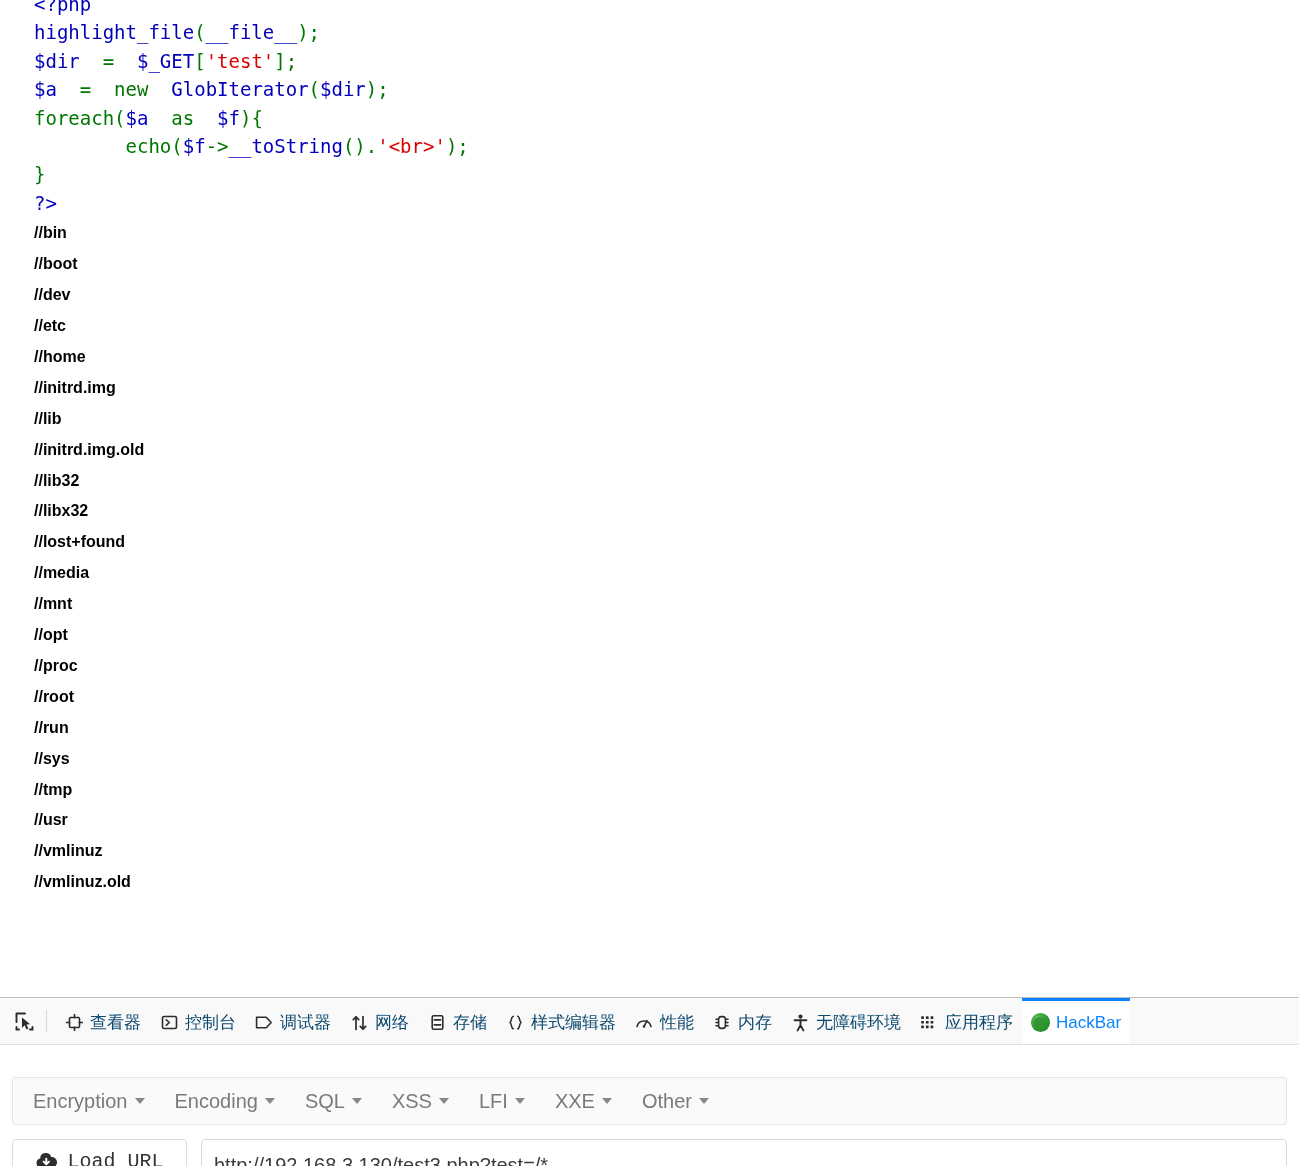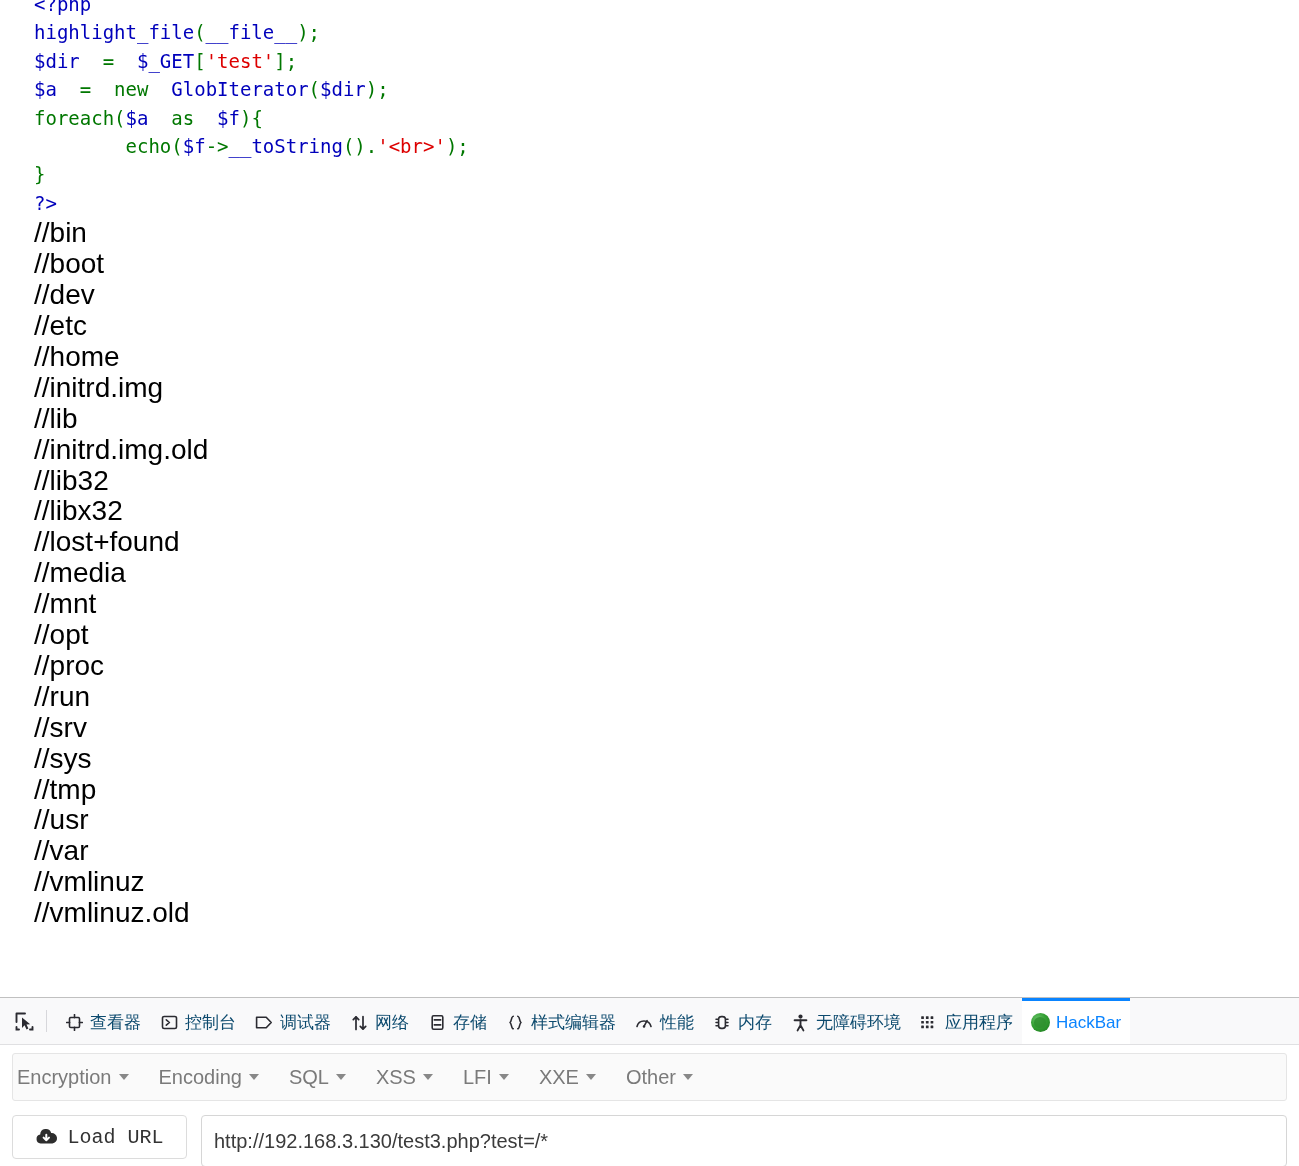--- a/index.html
+++ b/index.html
@@ -32,26 +32,27 @@
     color: #000000;
     position: relative;
     top: -10px;
   }
   .tok-ident   { color: #0000BB; }
   .tok-kw      { color: #007700; }
   .tok-str     { color: #DD0000; }
 
   #dir-list {
     font-family: "Liberation Sans", sans-serif;
-    font-size: 28px;
+    font-size: 16px;
     line-height: 30.9px;
     color: #000000;
     padding-left: 10px;
     position: relative;
     top: -9px;
+    font-weight: bold;
   }
   .dir-entry { white-space: pre; }
 
   
   #devtools {
     position: absolute;
     left: 0; top: 997px;
     width: 1299px;
     height: 169px;
     background: #f9f9fa;
@@ -122,22 +123,23 @@
     background: #ffffff;
     padding: 8px 12px 0 12px;
   }
   #hb-menubar {
     background: #fafafa;
     border: 1px solid #e5e5e5;
     border-radius: 3px;
     height: 48px;
     display: flex;
     align-items: center;
-    padding-left: 4px;
+    padding-left: 20px;
     gap: 0;
+    margin-top: 24px;
   }
   .hb-menu {
     font-size: 20px;
     color: #7a7a7a;
     padding: 0 16px 0 0;
     margin-right: 14px;
     display: flex;
     align-items: center;
     gap: 7px;
     white-space: nowrap;
@@ -222,26 +224,25 @@
       <div class="dir-entry">//initrd.img</div>
       <div class="dir-entry">//lib</div>
       <div class="dir-entry">//initrd.img.old</div>
       <div class="dir-entry">//lib32</div>
       <div class="dir-entry">//libx32</div>
       <div class="dir-entry">//lost+found</div>
       <div class="dir-entry">//media</div>
       <div class="dir-entry">//mnt</div>
       <div class="dir-entry">//opt</div>
       <div class="dir-entry">//proc</div>
+      <div class="dir-entry">//root</div>
       <div class="dir-entry">//run</div>
-      <div class="dir-entry">//srv</div>
       <div class="dir-entry">//sys</div>
       <div class="dir-entry">//tmp</div>
       <div class="dir-entry">//usr</div>
-      <div class="dir-entry">//var</div>
       <div class="dir-entry">//vmlinuz</div>
       <div class="dir-entry">//vmlinuz.old</div>
     </div>
 </div>
 
 <div id="devtools">
 
   <div id="dt-toolbar">
     <div class="dt-picker">
       <svg width="21" height="21" viewBox="0 0 21 21">

